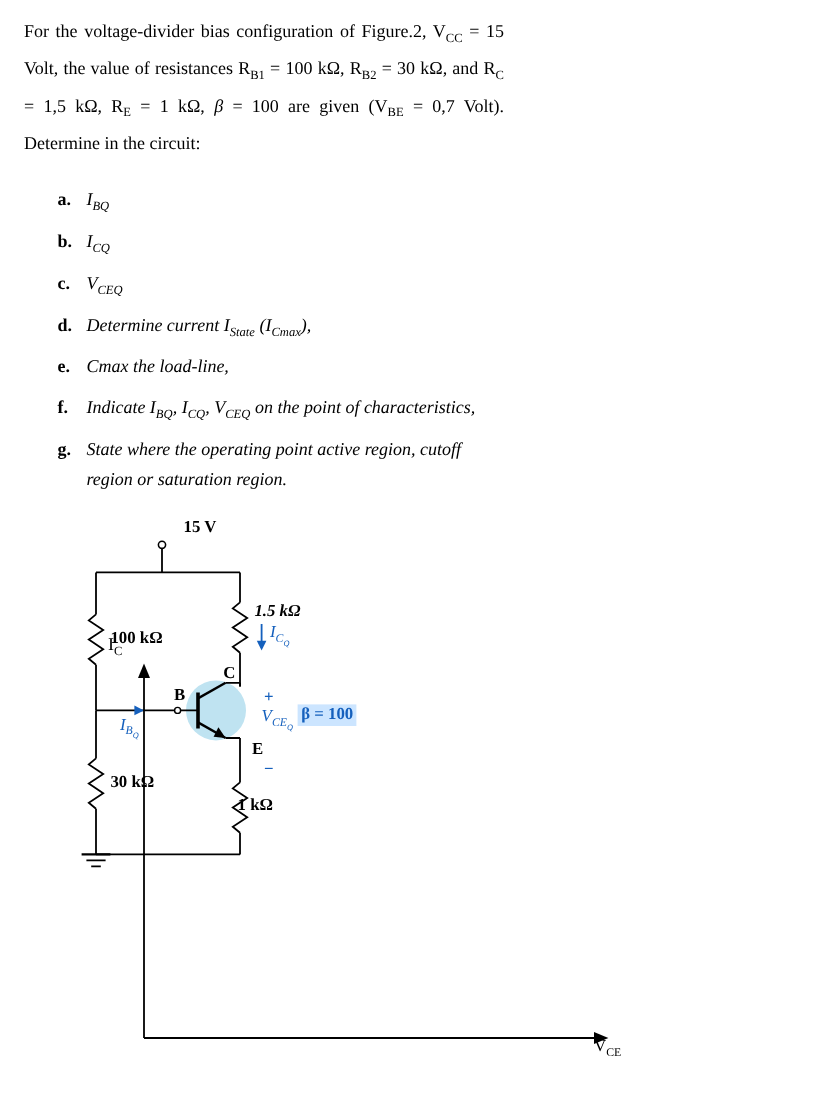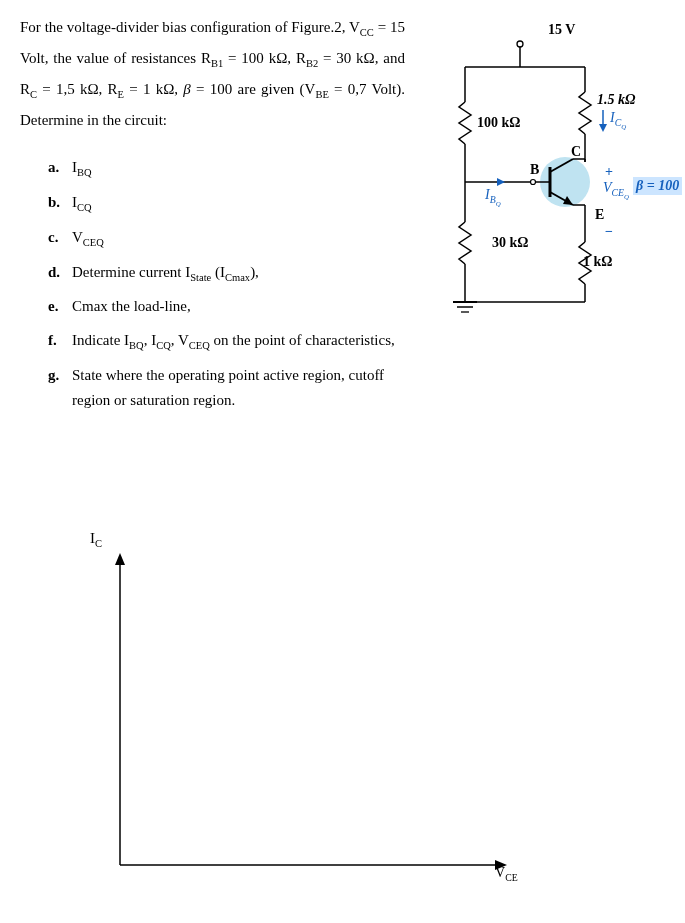--- a/index.html
+++ b/index.html
@@ -25,23 +25,23 @@
     .list-item {
       display: flex;
       margin-bottom: 8px;
       line-height: 1.7;
     }
     .list-letter {
       font-weight: bold;
       width: 24px;
       flex-shrink: 0;
     }
-    .list-content { flex: 1; }
+    .list-content { flex: 1; font-style: italic; }
     sub { font-size: 0.7em; }
-    .upper-block { display: flex; }
+    .upper-block { display: flex; flex-direction: column; }
     .left-col { flex: 1; max-width: 400px; }
     .right-col { width: 260px; padding-top: 10px; }
 
     
     .circuit {
       position: relative;
       width: 260px;
       height: 305px;
       font-size: 14px;
     }
@@ -172,42 +172,42 @@
         <line x1="180" y1="183" x2="180" y2="220" stroke="#000" stroke-width="1.5"></line>
 
         <polyline points="180,220 174,225 186,233 174,241 186,249 174,257 180,262" fill="none" stroke="#000" stroke-width="1.5"></polyline>
         <line x1="180" y1="262" x2="180" y2="280" stroke="#000" stroke-width="1.5"></line>
         <line x1="60" y1="280" x2="180" y2="280" stroke="#000" stroke-width="1.5"></line>
 
         <line x1="198" y1="88" x2="198" y2="108" stroke="#1560bd" stroke-width="1.5"></line>
         <polygon points="198,110 194,102 202,102" fill="#1560bd"></polygon>
       </svg>
 
-      <div class="lbl bold" style="left:143px; top:0px;">15 V</div>
+      <div class="lbl bold" style="left:133px; top:0px;">15 V</div>
       <div class="lbl bold" style="left:72px; top:93px;">100 kΩ</div>
-      <div class="lbl bold" style="left:72px; top:213px;margin-left:15px;">30 kΩ</div>
+      <div class="lbl bold" style="left:72px; top:213px;">30 kΩ</div>
       <div class="lbl bold" style="left:192px; top:70px;font-style:italic;">1.5 kΩ</div>
       <div class="lbl bold" style="left:178px; top:232px;">1 kΩ</div>
 
       <div class="lbl bold" style="left:125px; top:140px;">B</div>
       <div class="lbl bold" style="left:166px; top:122px;">C</div>
       <div class="lbl bold" style="left:190px; top:185px;">E</div>
 
       <div class="lbl blue" style="left:80px; top:165px; font-style:italic;">
         <span>I</span><sub><span>B</span><sub>Q</sub></sub>
       </div>
       <div class="lbl blue" style="left:205px; top:88px; font-style:italic;">
         <span>I</span><sub><span>C</span><sub>Q</sub></sub>
       </div>
       <div class="lbl blue bold" style="left:200px; top:142px;">+</div>
       <div class="lbl blue" style="left:198px; top:158px; font-style:italic;">
         <span>V</span><sub><span>CE</span><sub>Q</sub></sub>
       </div>
       <div class="lbl blue bold" style="left:200px; top:202px;">−</div>
-      <div class="lbl blue hl bold" style="left:228px; top:155px; font-style:italic;">β = 100</div>
+      <div class="lbl blue hl bold" style="left:228px; top:155px; ">β = 100</div>
     </div>
   </div>
 </div>
 
 <div class="axes-block">
   <div class="axes-label-y">
     <span>I</span><sub>C</sub>
   </div>
   <svg width="450" height="340">
 

